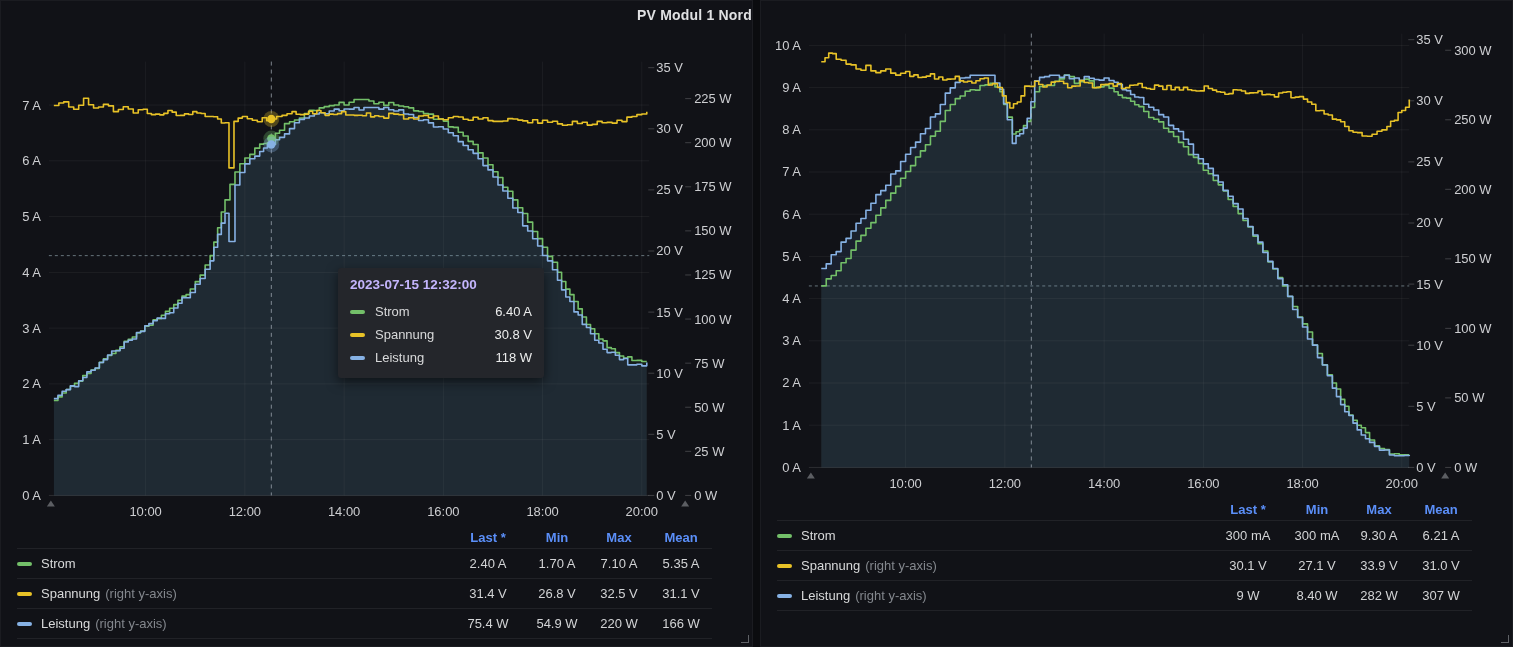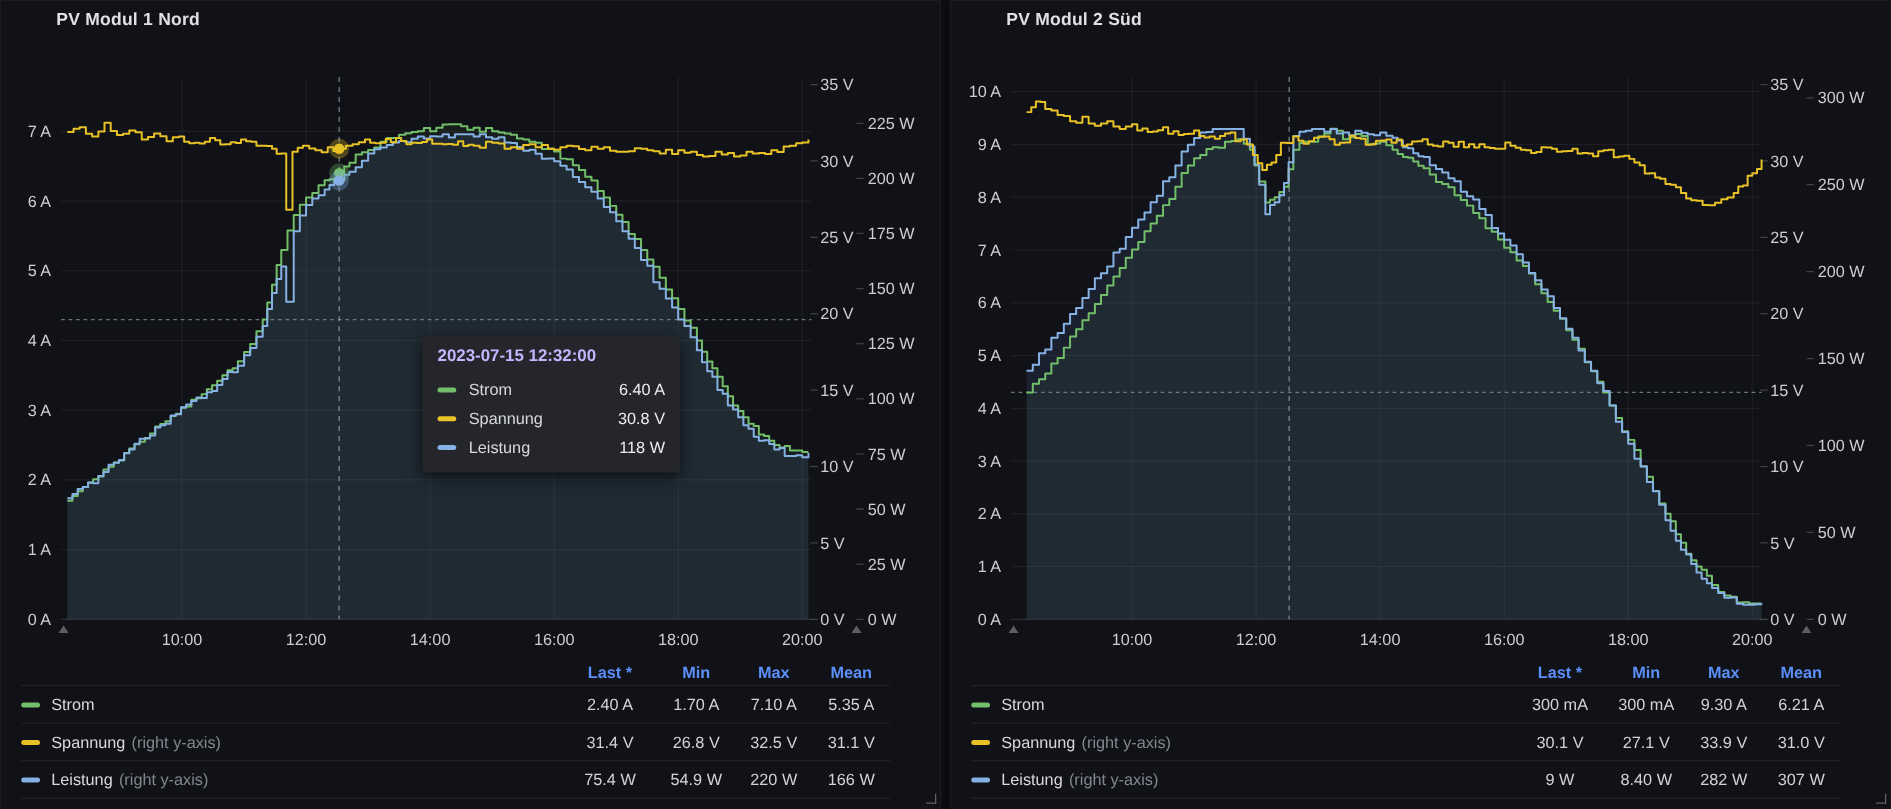--- a/index.html
+++ b/index.html
@@ -1,21 +1,21 @@
 <!DOCTYPE html>
 <html><head>
 <meta charset="utf-8">
 <style>
   html,body{margin:0;padding:0;background:#0b0c0f;width:1513px;height:647px;overflow:hidden;
     font-family:"Liberation Sans",sans-serif;-webkit-font-smoothing:antialiased;}
   .dashboard{display:flex;gap:7px;width:1513px;height:647px;position:relative;}
   .panel{width:753px;height:647px;background:#111217;border:1px solid rgba(255,255,255,0.045);
     box-sizing:border-box;position:relative;}
-  .panel-title{height:28px;line-height:28px;text-align:left;color:#e0e1e3;font-size:14px;
-    font-weight:700;letter-spacing:.2px;cursor:pointer;padding-left:44px;}
+  .panel-title{height:28px;line-height:28px;text-align:right;color:#e0e1e3;font-size:14px;
+    font-weight:700;letter-spacing:.2px;cursor:pointer;}
   svg.chart{display:block;width:751px;height:497px;}
   .axis-text{fill:#cdced1;font-size:13px;font-family:"Liberation Sans",sans-serif;}
   .legend{padding:0 40px 0 16px;}
   .lrow{display:grid;grid-template-columns:1fr 76px 62px 62px 62px;align-items:center;
     height:29px;border-bottom:1px solid rgba(255,255,255,0.07);}
   .lrow.lhead{height:22px;border-bottom:1px solid rgba(255,255,255,0.07);}
   .lval{text-align:center;color:#d2d3d5;font-size:13px;}
   .lh{color:#5B8FF9;font-weight:700;font-size:13px;cursor:pointer;}
   .lname{display:flex;align-items:center;color:#d8d9da;font-size:13px;cursor:pointer;}
   .sw{display:inline-block;width:15px;height:4px;border-radius:2px;margin-right:9px;flex:none;}
@@ -158,21 +158,20 @@
         <div class="lval">75.4 W</div>
         <div class="lval">54.9 W</div>
         <div class="lval">220 W</div>
         <div class="lval">166 W</div>
       </div>
     </div>
     <div class="resize-handle"></div>
   </div>
 
   <div class="panel">
-    <div class="panel-title">PV Modul 2 Süd</div>
     <svg id="chart-1" class="chart" viewBox="0 0 753 497">
         <line x1="48" x2="650" y1="424.68482490272373" y2="424.68482490272373" stroke="rgba(255,255,255,0.06)"></line>
         <line x1="48" x2="650" y1="382.36964980544747" y2="382.36964980544747" stroke="rgba(255,255,255,0.06)"></line>
         <line x1="48" x2="650" y1="340.0544747081712" y2="340.0544747081712" stroke="rgba(255,255,255,0.06)"></line>
         <line x1="48" x2="650" y1="297.73929961089493" y2="297.73929961089493" stroke="rgba(255,255,255,0.06)"></line>
         <line x1="48" x2="650" y1="255.42412451361866" y2="255.42412451361866" stroke="rgba(255,255,255,0.06)"></line>
         <line x1="48" x2="650" y1="213.1089494163424" y2="213.1089494163424" stroke="rgba(255,255,255,0.06)"></line>
         <line x1="48" x2="650" y1="170.79377431906613" y2="170.79377431906613" stroke="rgba(255,255,255,0.06)"></line>
         <line x1="48" x2="650" y1="128.47859922178986" y2="128.47859922178986" stroke="rgba(255,255,255,0.06)"></line>
         <line x1="48" x2="650" y1="86.1634241245136" y2="86.1634241245136" stroke="rgba(255,255,255,0.06)"></line>

